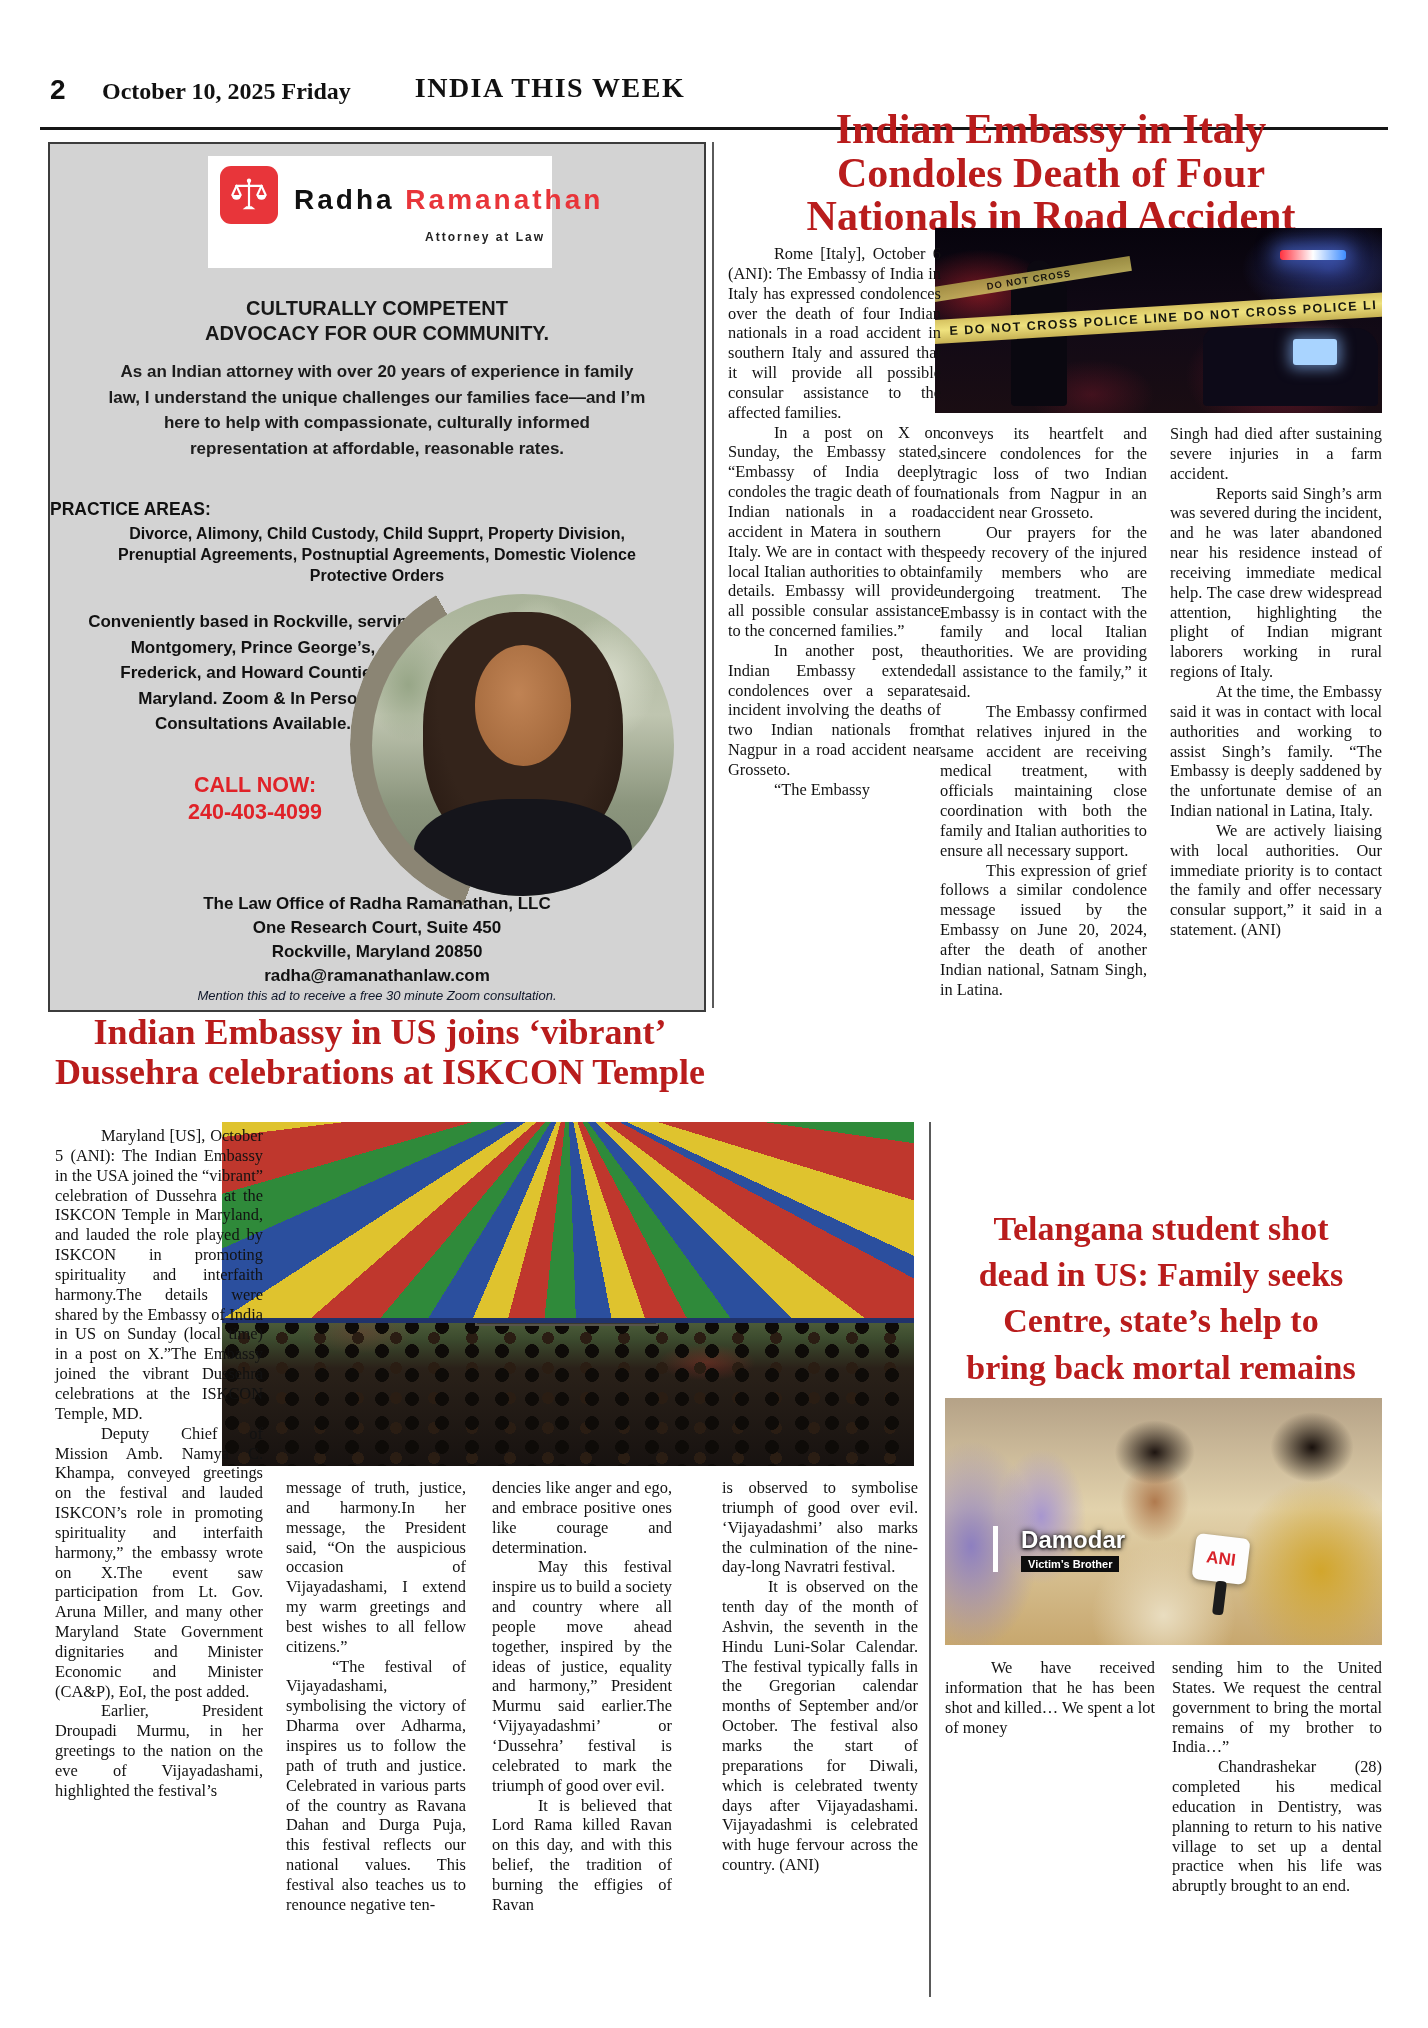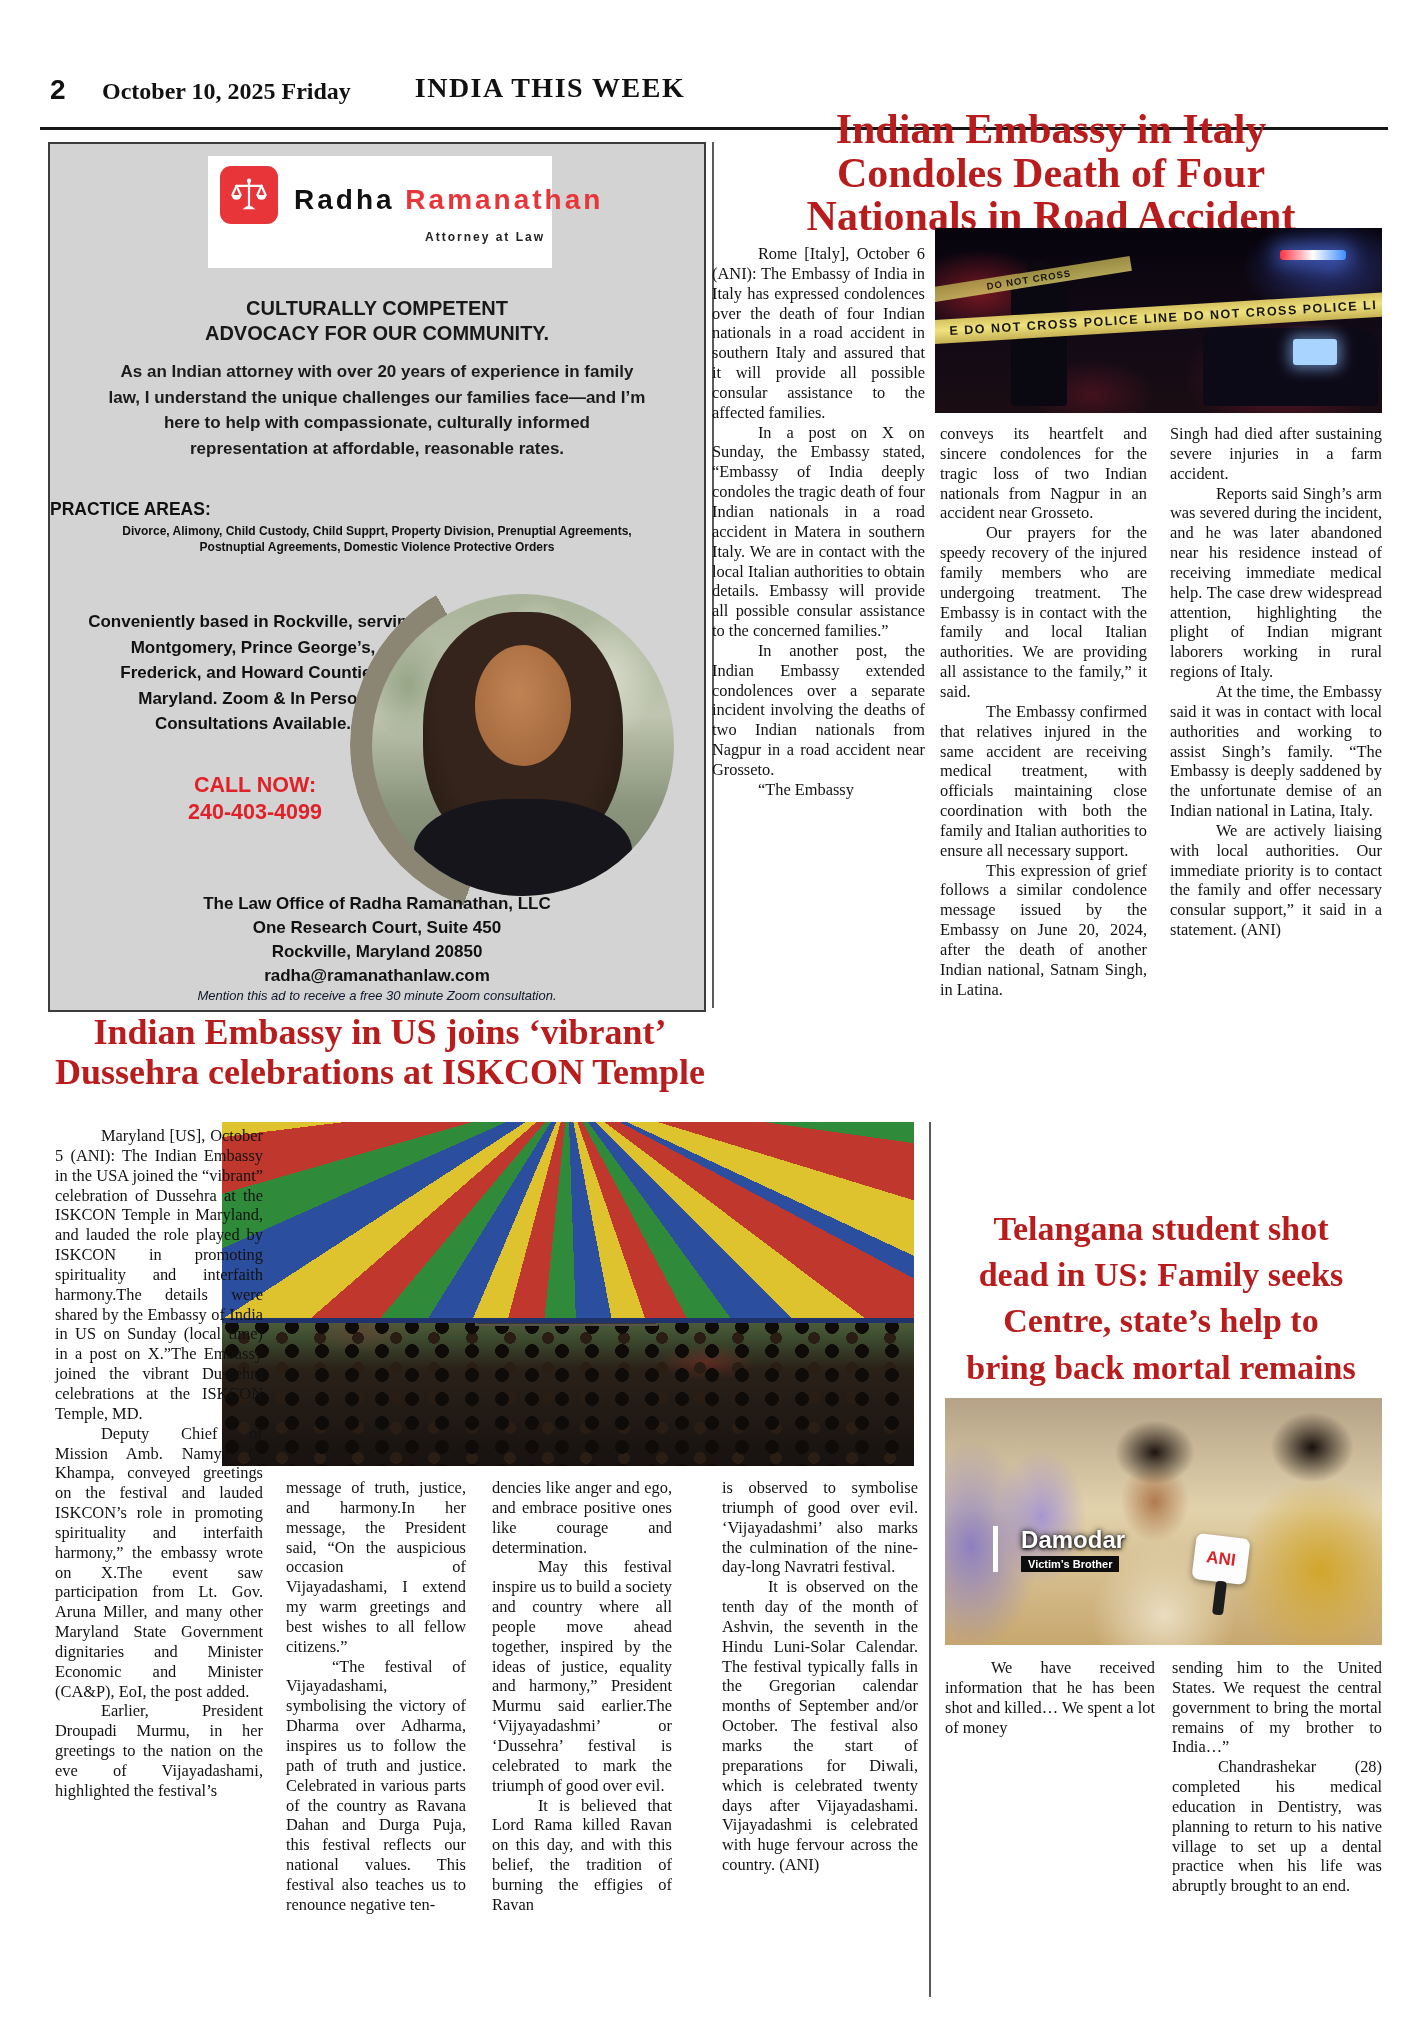--- a/index.html
+++ b/index.html
@@ -17,21 +17,21 @@
       font-family:"Liberation Sans",sans-serif;}
   #ad .whitestrip{position:absolute;left:158px;top:12px;width:344px;height:112px;background:#fff;}
   #ad .logo{position:absolute;left:170px;top:22px;width:58px;height:58px;background:#e8353a;border-radius:11px;
             display:flex;align-items:center;justify-content:center;}
   #ad .brand{position:absolute;left:244px;top:40px;font-size:28px;font-weight:bold;letter-spacing:3px;white-space:nowrap;}
   #ad .brand .last{color:#e8353a;}
   #ad .tagline{position:absolute;left:300px;top:86px;width:195px;text-align:right;font-size:12px;font-weight:bold;letter-spacing:2px;color:#222;}
   #ad .heading{position:absolute;left:107px;top:152px;width:440px;text-align:center;font-size:20px;font-weight:bold;line-height:1.25;color:#191919;}
   #ad .intro{position:absolute;left:58px;top:215px;width:538px;text-align:center;font-size:17px;font-weight:bold;line-height:1.5;color:#1c1c1c;}
   #ad .plabel{position:absolute;left:0;top:355px;width:542px;text-align:left;font-size:17.5px;font-weight:bold;}
-  #ad .plist{position:absolute;left:38px;top:380px;width:578px;text-align:center;font-size:12px;font-weight:bold;line-height:1.3;}
+  #ad .plist{position:absolute;left:38px;top:380px;width:578px;text-align:center;font-size:16px;font-weight:bold;line-height:1.3;}
   #ad .loc{position:absolute;left:38px;top:465px;width:330px;text-align:center;font-size:17px;font-weight:bold;line-height:1.5;}
   #ad .call{position:absolute;left:60px;top:628px;width:290px;text-align:center;font-size:21.5px;font-weight:bold;color:#e02228;line-height:1.25;}
   #ad .office{position:absolute;left:60px;top:748px;width:534px;text-align:center;font-size:17px;font-weight:bold;line-height:1.42;}
   #ad .footnote{position:absolute;left:0;top:844px;width:654px;text-align:center;font-size:13px;font-style:italic;color:#0f172a;}
   
   .arc{position:absolute;left:300px;top:428px;width:344px;height:344px;border-radius:50%;
        background:conic-gradient(from 200deg,#8b8574 0 130deg,transparent 130deg 360deg);
        -webkit-mask:radial-gradient(closest-side,transparent calc(100% - 26px),#000 calc(100% - 25px));
        mask:radial-gradient(closest-side,transparent calc(100% - 26px),#000 calc(100% - 25px));}
   .womanphoto{position:absolute;left:322px;top:450px;width:302px;height:302px;border-radius:50%;overflow:hidden;
@@ -174,21 +174,21 @@
 
   <div class="abs" id="italyphoto">
     <div class="officer"></div>
     <div class="car"></div>
     <div class="lightbar"></div>
     <div class="screen"></div>
     <div class="tape" id="tapeupper">DO NOT CROSS</div>
     <div class="tape" id="tapemain">E DO NOT CROSS      POLICE LINE DO NOT CROSS      POLICE LI</div>
   </div>
 
-  <div class="abs col" style="left:712px;top:244px;width:213px;">
+  <div class="abs col" style="left:712px;top:244px;width:213px;padding-left:16px;">
       <p class="para ind">Rome [Italy], October 6 (ANI): The Embassy of India in Italy has expressed condolences over the death of four Indian nationals in a road accident in southern Italy and assured that it will provide all possible consular assistance to the affected families.</p>
       <p class="para ind">In a post on X on Sunday, the Embassy stated, “Embassy of India deeply condoles the tragic death of four Indian nationals in a road accident in Matera in southern Italy. We are in contact with the local Italian authorities to obtain details. Embassy will provide all possible consular assistance to the concerned families.”</p>
       <p class="para ind">In another post, the Indian Embassy extended condolences over a separate incident involving the deaths of two Indian nationals from Nagpur in a road accident near Grosseto.</p>
       <p class="para ind">“The    Embassy</p>
     </div>
   <div class="abs col" style="left:940px;top:424px;width:207px;">
       <p class="para">conveys its heartfelt and sincere condolences for the tragic loss of two Indian nationals from Nagpur in an accident near Grosseto.</p>
       <p class="para ind">Our prayers for the speedy recovery of the injured family members who are undergoing treatment. The Embassy is in contact with the family and local Italian authorities. We are providing all assistance to the family,” it said.</p>
       <p class="para ind">The Embassy confirmed that relatives injured in the same accident are receiving medical treatment, with officials maintaining close coordination with both the family and Italian authorities to ensure all necessary support.</p>
       <p class="para ind">This expression of grief follows a similar condolence message issued by the Embassy on June 20, 2024, after the death of another Indian national, Satnam Singh, in Latina.</p>

